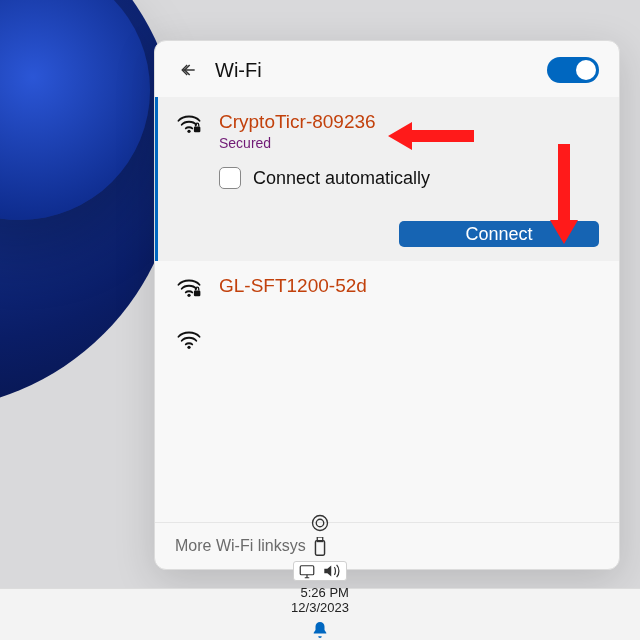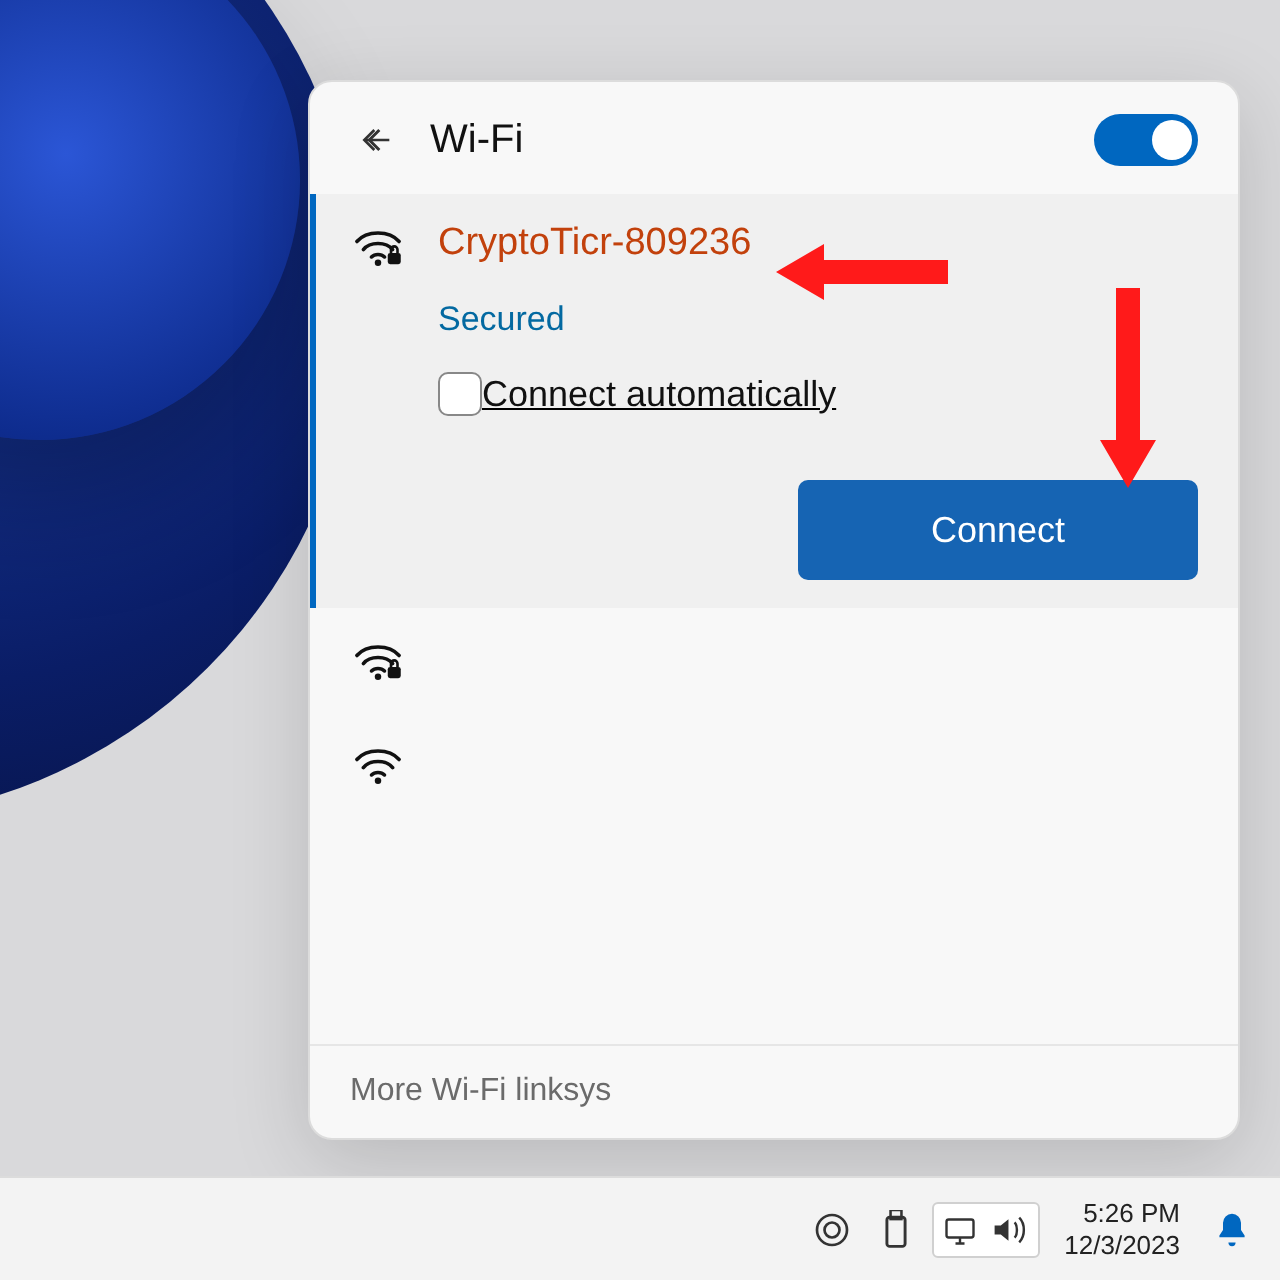--- a/index.html
+++ b/index.html
@@ -97,43 +97,42 @@
   .network.expanded::before {
     content: "";
     position: absolute;
     left: 0; top: 0; bottom: 0;
     width: 3px;
     background: #0067c0;
   }
   .net-icon { width: 28px; display:flex; align-items:flex-start; justify-content:center; padding-top:2px; color:#111; }
   .net-body { flex: 1; }
   .ssid { font-size: 19px; color: #c2410c; }
-  .security { font-size: 17px; color: #0369a1; margin-top: 17px; }
+  .security { font-size: 14px; color: #701a75; margin-top: 2px; }
 
   .auto-row {
-    display: flex; align-items: center; 
+    display: flex; align-items: center; gap: 12px;
     margin-top: 16px;
-    text-decoration: underline;
   }
   .checkbox {
     width: 22px; height: 22px;
     border: 1.6px solid #888;
     border-radius: 5px;
     background: #fff;
   }
   .auto-label { font-size: 18px; color: #111; }
 
   .connect-row {
     display: flex; justify-content: flex-end;
     padding: 8px 20px 14px 20px;
     background: #f0f0f0;
     border-left: 3px solid #0067c0;
   }
   .connect-btn {
-    width: 200px; height: 50px;
+    width: 200px; height: 26px;
     background: #1664b3;
     color: #fff;
     border: none;
     border-radius: 5px;
     font-size: 18px;
     cursor: pointer;
   }
 
   .more-row {
     padding: 14px 20px;
@@ -151,20 +150,21 @@
     position: absolute;
     left: 0; right: 0; bottom: 0;
     height: 52px;
     background: #f3f3f3;
     border-top: 1px solid #dcdcdc;
     display: flex;
     align-items: center;
     justify-content: flex-end;
     padding: 0 10px;
     gap: 4px;
+    flex-direction: column;
   }
   .tray-icon {
     width: 28px; height: 28px;
     display: flex; align-items: center; justify-content: center;
     color: #333;
     cursor: pointer;
   }
   .tray-icon.active {
     background: #fff;
     border: 1px solid #d0d0d0;
@@ -249,20 +249,23 @@
           <g fill="none" stroke="#111" stroke-width="2.2" stroke-linecap="round">
             <path d="M3 9 C9 2 23 2 29 9"></path>
             <path d="M7 14 C11 9 21 9 25 14"></path>
             <path d="M12 18.5 C14 16.5 18 16.5 20 18.5"></path>
           </g>
           <circle cx="16" cy="22" r="2" fill="#111"></circle>
           <rect x="22" y="16" width="8" height="7" rx="1.5" fill="#111"></rect>
           <path d="M24 16 v-2 a2 2 0 0 1 4 0 v2" fill="none" stroke="#111" stroke-width="1.6"></path>
         </svg>
       </div>
+      <div class="net-body">
+        <div class="ssid">GL-SFT1200-52d</div>
+      </div>
     </div>
 
     <div class="network">
       <div class="net-icon">
         <svg class="wifi-svg" viewBox="0 0 32 26">
           <g fill="none" stroke="#111" stroke-width="2.2" stroke-linecap="round">
             <path d="M3 9 C9 2 23 2 29 9"></path>
             <path d="M7 14 C11 9 21 9 25 14"></path>
             <path d="M12 18.5 C14 16.5 18 16.5 20 18.5"></path>
           </g>

